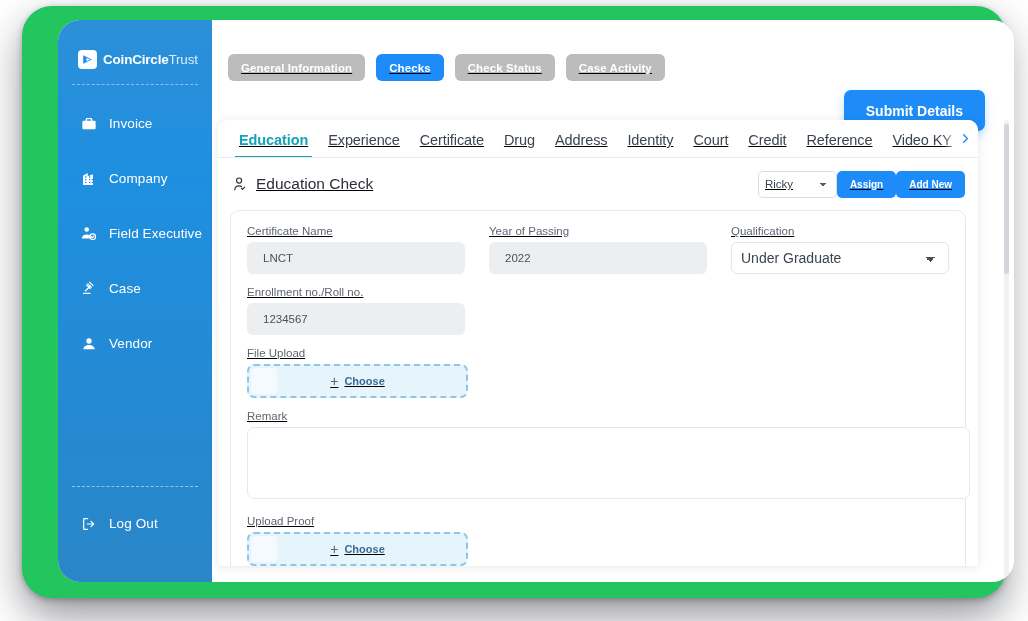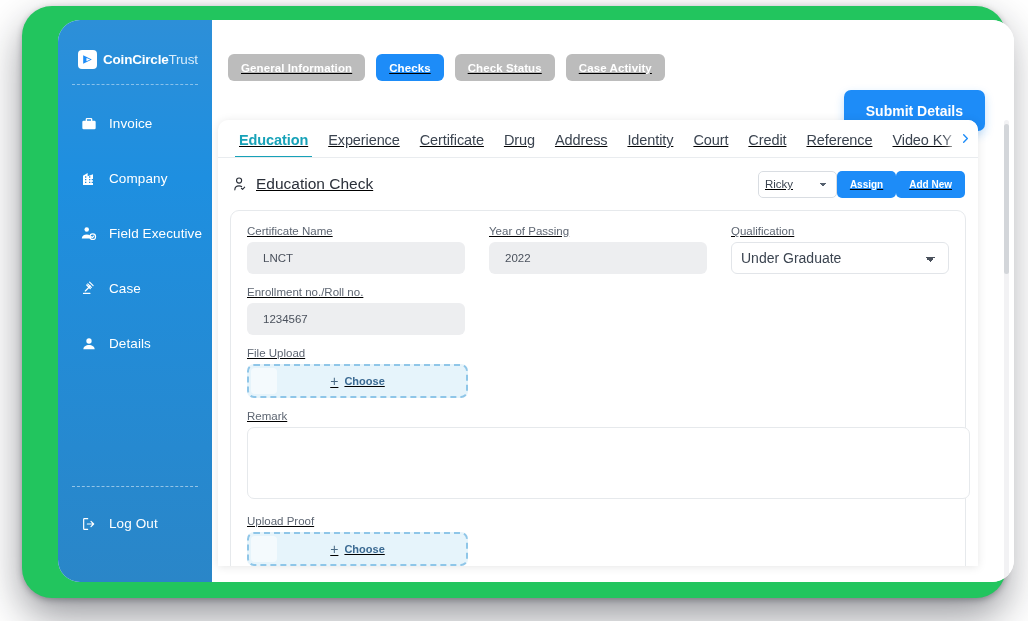--- a/index.html
+++ b/index.html
@@ -429,21 +429,21 @@
           <span class="nav-label">Case</span>
         </div>
 
         <div class="nav-item">
           <span class="nav-icon">
             <svg width="16" height="16" viewBox="0 0 24 24" fill="#fff">
               <circle cx="12" cy="7.5" r="4"></circle>
               <path d="M3.5 20c0-4.3 3.8-6.6 8.5-6.6s8.5 2.3 8.5 6.6H3.5z"></path>
             </svg>
           </span>
-          <span class="nav-label">Details</span>
+          <span class="nav-label">Vendor</span>
         </div>
       </nav>
 
       <div class="logout-divider"></div>
       <div class="logout-item">
         <span class="nav-icon">
           <svg width="16" height="16" viewBox="0 0 24 24" fill="none" stroke="#fff" stroke-width="1.8" stroke-linecap="round" stroke-linejoin="round">
             <path d="M10 4H5a1 1 0 0 0-1 1v14a1 1 0 0 0 1 1h5"></path>
             <path d="M15 8l4 4-4 4M9.5 12H19"></path>
           </svg>

